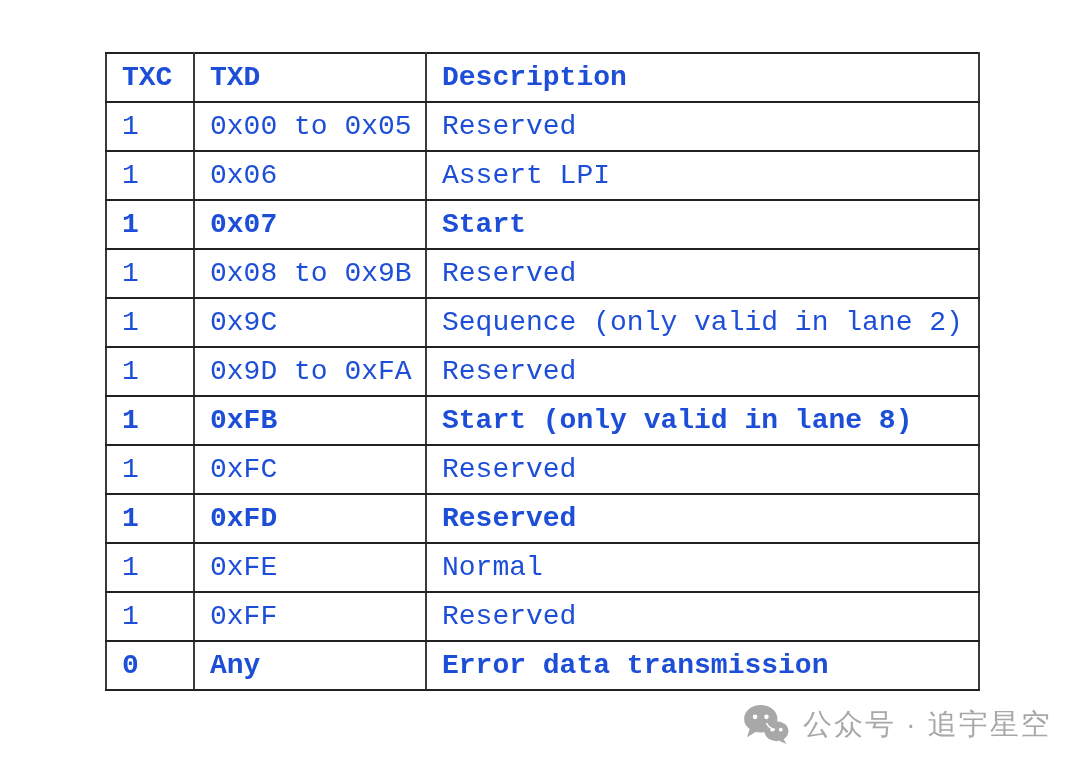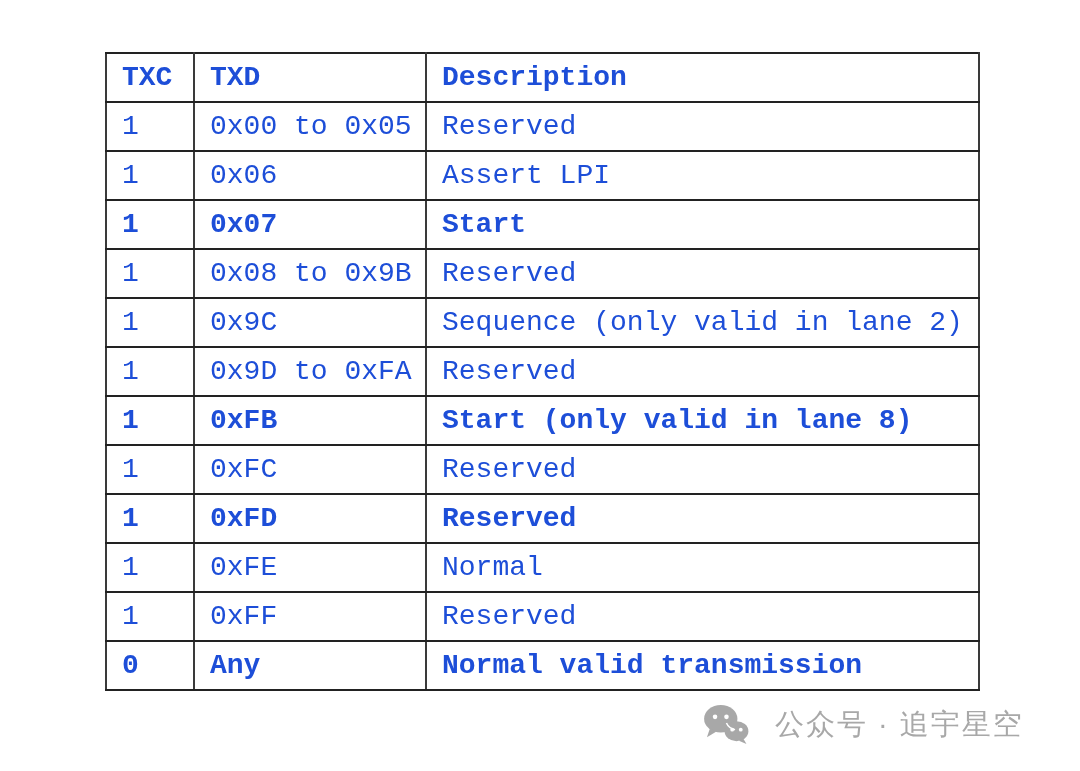--- a/index.html
+++ b/index.html
@@ -43,24 +43,24 @@
     overflow: hidden;
   }
   table.control-table th {
     font-weight: 700;
   }
   table.control-table tr.bold td {
     font-weight: 700;
   }
   .watermark {
     position: absolute;
-    left: 703px;
+    left: 743px;
     top: 704px;
     display: flex;
-    gap: 26px;
+    gap: 14px;
     color: #a8a8a8;
   }
   .wm-icon {
     display: inline-flex;
     width: 46px;
     height: 40px;
   }
   .wm-text {
     font-family: "Liberation Sans", "DejaVu Sans", sans-serif;
     font-size: 29px;
@@ -140,21 +140,21 @@
           <td>Normal</td>
         </tr>
         <tr>
           <td>1</td>
           <td>0xFF</td>
           <td>Reserved</td>
         </tr>
         <tr class="bold">
           <td>0</td>
           <td>Any</td>
-          <td>Normal valid transmission</td>
+          <td>Error data transmission</td>
         </tr>
       </tbody>
   </table>
 
   <div class="watermark">
     <span class="wm-icon">
       <svg viewBox="0 0 48 42" width="46" height="40" aria-hidden="true">
 
         <ellipse cx="18.5" cy="15.5" rx="17.5" ry="14.5" fill="#a8a8a8"></ellipse>
         <path d="M7 26 L4 35 L14 29 Z" fill="#a8a8a8"></path>

